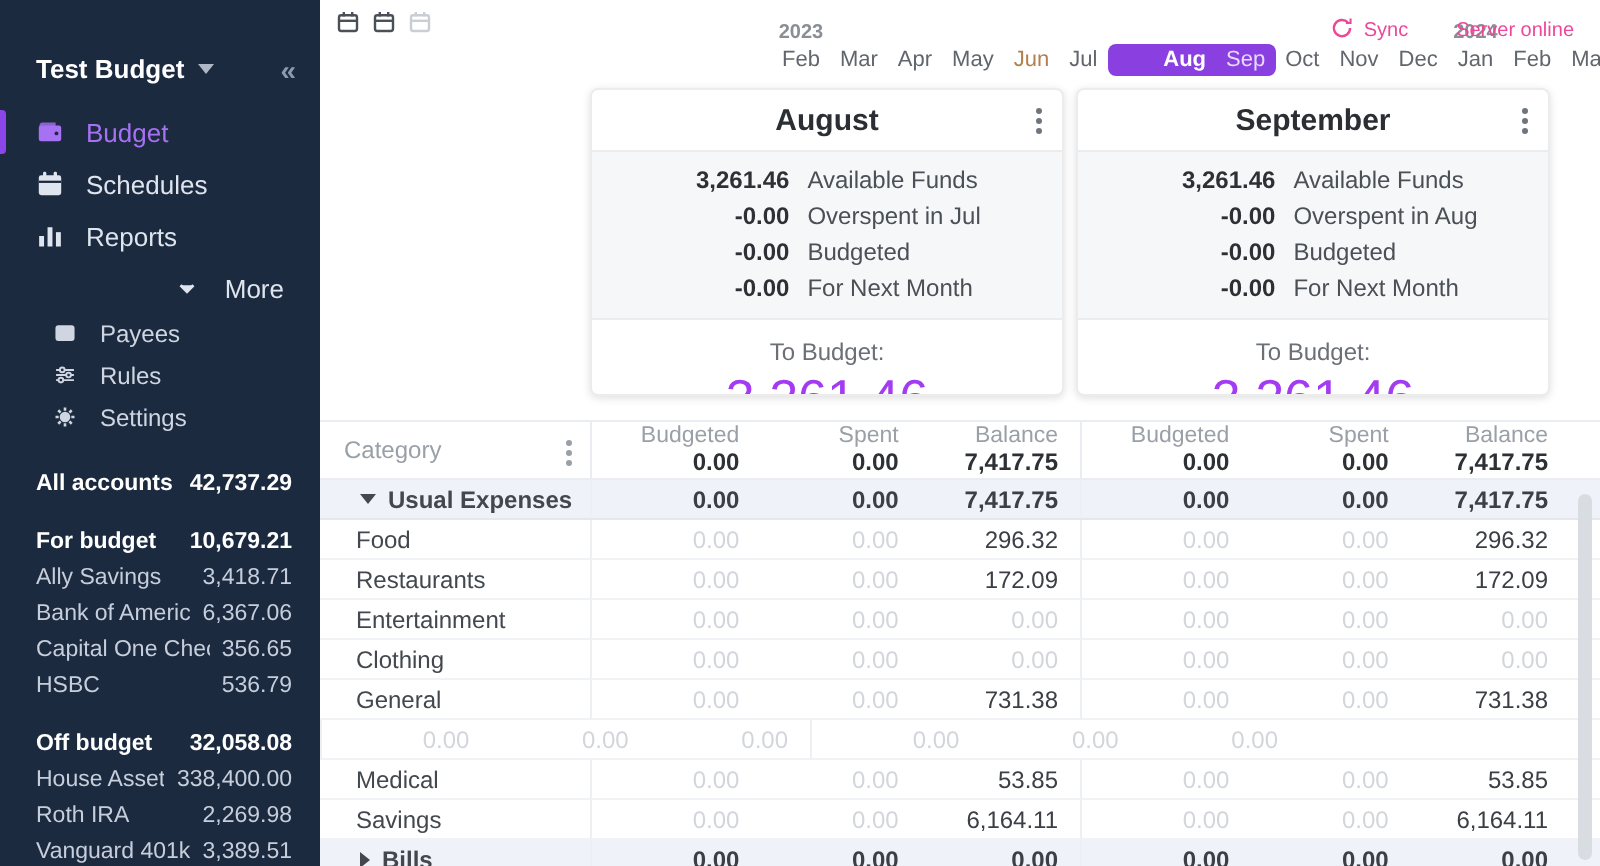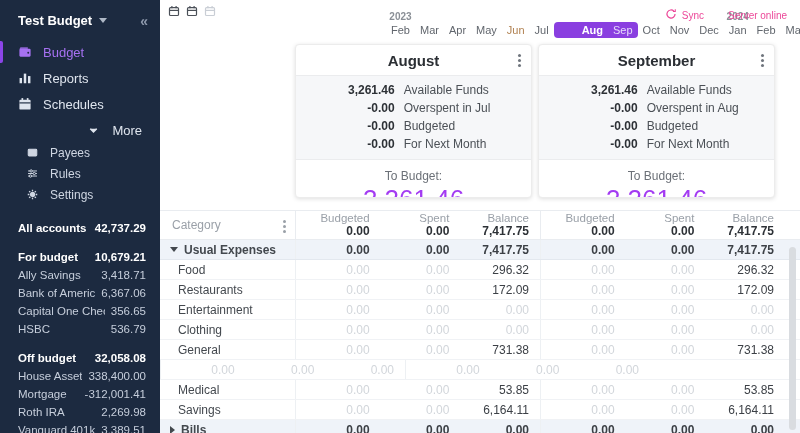--- a/index.html
+++ b/index.html
@@ -2,21 +2,21 @@
 <html><head>
 <meta charset="utf-8">
 <style>
   * { box-sizing: border-box; margin: 0; padding: 0; }
   html,body { width:800px; height:433px; overflow:hidden; }
   body { font-family:"Liberation Sans", sans-serif; background:#fff; }
   .app { display:flex; width:800px; height:433px; }
 
   
   .sidebar { width:160px; min-width:160px; background:#1c2a40; color:#dfe5ee; display:flex; flex-direction:column; position:relative; }
-  .sb-header { display:flex; align-items:center; padding:13px 12px 11px 18px; color:#fff; font-weight:bold; font-size:13px; }
+  .sb-header { display:flex; align-items:center; padding:27px 12px 11px 18px; color:#fff; font-weight:bold; font-size:13px; }
   .sb-title { cursor:default; }
   .caret-down { width:0; height:0; border-left:4px solid transparent; border-right:4px solid transparent; border-top:5px solid #aeb8c6; margin-left:7px; display:inline-block; }
   .collapse { margin-left:auto; color:#8e99ac; font-size:14px; line-height:1; }
   .nav-item { display:flex; align-items:center; gap:10px; padding:6px 18px; font-size:13px; position:relative; color:#dfe5ee; height:26px; }
   .nav-item.active { color:#a671f2; }
   .nav-item.active::before { content:''; position:absolute; left:0; top:2px; bottom:2px; width:3px; background:#8b45e8; border-radius:0 2px 2px 0; }
   .nicon { width:15px; height:15px; display:flex; align-items:center; }
   .nicon svg { width:14px; height:14px; fill:currentColor; display:block; }
   .more-row { display:flex; align-items:center; gap:9px; padding:7px 18px 5px 18px; font-size:13px; height:25px;justify-content:flex-end; }
   .more-row .nicon svg { width:11px; height:11px; }
@@ -68,21 +68,21 @@
   .cat-h .dots3 { position:absolute; right:6px; top:9px; }
   .cat-h .dots3 i { background:#9aa0a8; }
   .msec { width:240px; display:flex; border-left:1px solid #e9ecf0; }
   .msec.second { margin-left:5px; }
   .hcell { width:80px; text-align:right; padding-right:6px; display:flex; flex-direction:column; justify-content:center; }
   .hlab { color:#9aa0a8; font-size:11.5px; line-height:12px; }
   .htot { font-weight:bold; color:#2d3136; font-size:12px; line-height:15px; }
   .t-row { display:flex; height:20px; align-items:center; border-bottom:1px solid #f0f2f5; }
   .t-row.group { background:#eff3f9; font-weight:bold; border-bottom:1px solid #e3e8ef; }
   .t-row .msec { height:100%; align-items:center; border-left:1px solid #edf0f3; }
-  .cat { width:135px; padding-left:10px; display:flex; align-items:center; gap:6px; color:#43484e; overflow:hidden; white-space:nowrap; }
+  .cat { width:135px; padding-left:20px; display:flex; align-items:center; gap:6px; color:#43484e; overflow:hidden; white-space:nowrap; }
   .cat.indent { padding-left:18px; }
   .cell { width:80px; text-align:right; padding-right:6px; color:#3c4046; }
   .cell.faint { color:#d2d6db; }
   .tri-down { width:0; height:0; border-left:4px solid transparent; border-right:4px solid transparent; border-top:5px solid #43484e; }
   .tri-right { width:0; height:0; border-top:4px solid transparent; border-bottom:4px solid transparent; border-left:5px solid #43484e; }
   .scroll-thumb { position:absolute; right:4px; top:247px; bottom:3px; width:7px; border-radius:4px; background:#d9dce0; }
 </style>
 </head>
 <body>
 
@@ -101,37 +101,37 @@
               <path d="M2 4.1C2 3.2 2.7 2.5 3.6 2.5h7.6v2.2H2z" opacity=".8"></path>
               <rect x="1.6" y="4.3" width="12.8" height="9" rx="1.3"></rect>
               <circle cx="11.7" cy="8.8" r="1.1" fill="#1c2a40"></circle>
             </svg>
           </span>
           <span>Budget</span>
         </div>
         <div class="nav-item">
           <span class="nicon">
             <svg viewBox="0 0 16 16">
-              <rect x="1.8" y="8" width="2.8" height="6"></rect>
-              <rect x="6.6" y="3" width="2.8" height="11"></rect>
-              <rect x="11.4" y="5.8" width="2.8" height="8.2"></rect>
-            </svg>
-          </span>
-          <span>Reports</span>
-        </div>
-        <div class="nav-item">
-          <span class="nicon">
-            <svg viewBox="0 0 16 16">
               <rect x="1.6" y="3" width="12.8" height="11.4" rx="1.4"></rect>
               <rect x="4" y="1" width="1.9" height="3.4" rx=".8"></rect>
               <rect x="10.1" y="1" width="1.9" height="3.4" rx=".8"></rect>
               <rect x="1.6" y="6.1" width="12.8" height="1.3" fill="#1c2a40"></rect>
             </svg>
           </span>
           <span>Schedules</span>
+        </div>
+        <div class="nav-item">
+          <span class="nicon">
+            <svg viewBox="0 0 16 16">
+              <rect x="1.8" y="8" width="2.8" height="6"></rect>
+              <rect x="6.6" y="3" width="2.8" height="11"></rect>
+              <rect x="11.4" y="5.8" width="2.8" height="8.2"></rect>
+            </svg>
+          </span>
+          <span>Reports</span>
         </div>
       </nav>
     <div class="more-row">
       <span class="nicon">
           <svg viewBox="0 0 12 12" fill="none" stroke="currentColor" stroke-width="1.6">
             <path d="M2.5 4l3.5 3.5L9.5 4"></path>
           </svg>
         </span>
       <span>More</span>
     </div>
@@ -194,24 +194,20 @@
           </div>
         </div>
         <div class="acct-group">
           <div class="acct-row bold">
             <span class="acct-name">Off budget</span>
             <span class="acct-val">32,058.08</span>
           </div>
           <div class="acct-row">
             <span class="acct-name">House Asset</span>
             <span class="acct-val">338,400.00</span>
-          </div>
-          <div class="acct-row">
-            <span class="acct-name">Mortgage</span>
-            <span class="acct-val">-312,001.41</span>
           </div>
           <div class="acct-row">
             <span class="acct-name">Roth IRA</span>
             <span class="acct-val">2,269.98</span>
           </div>
           <div class="acct-row">
             <span class="acct-name">Vanguard 401k</span>
             <span class="acct-val">3,389.51</span>
           </div>
         </div>

